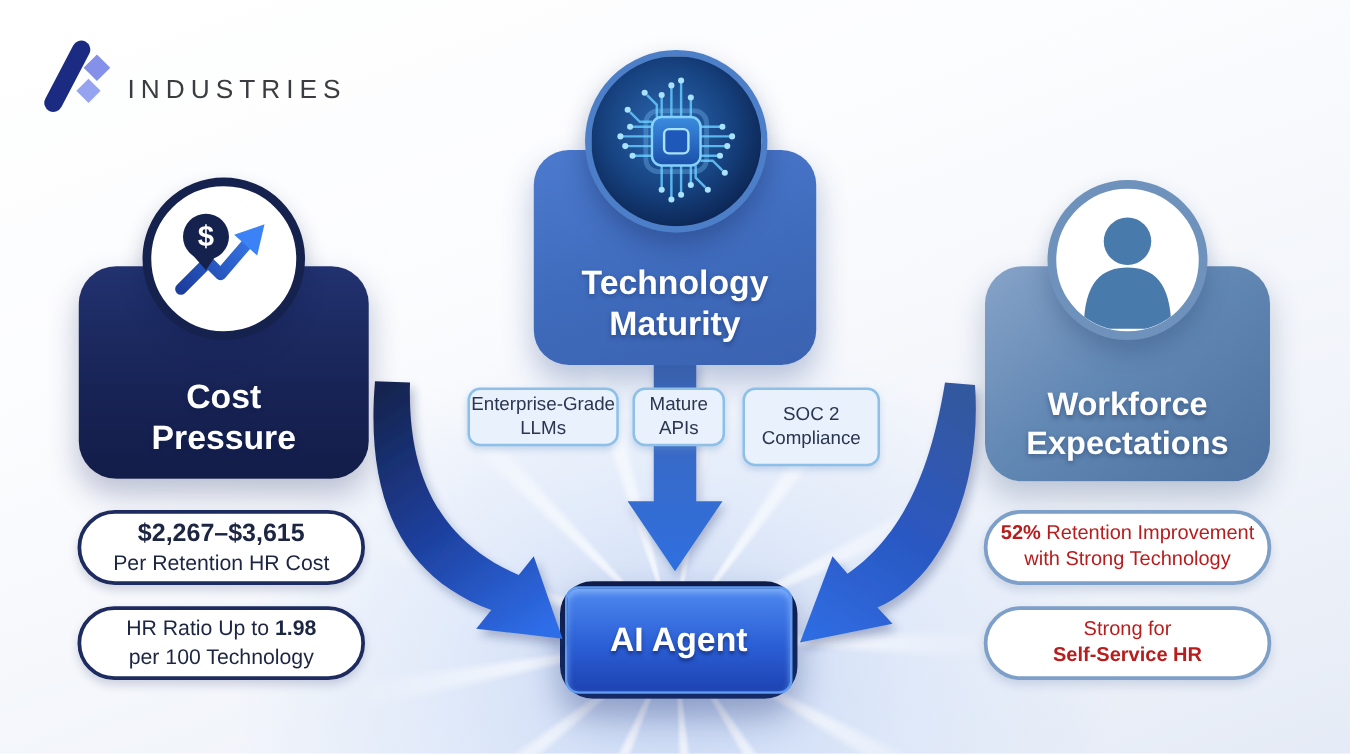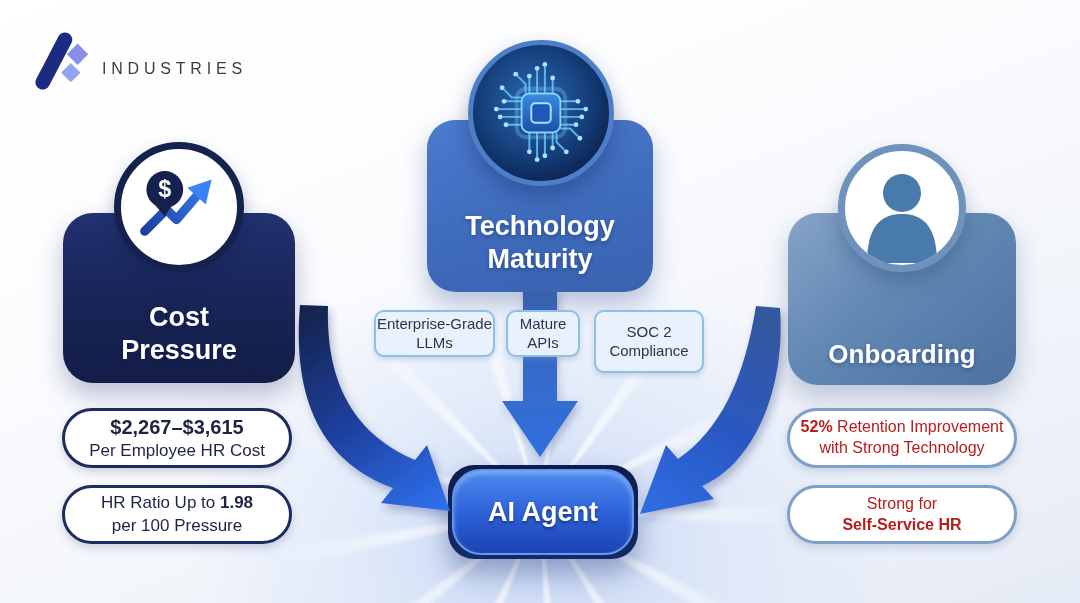--- a/index.html
+++ b/index.html
@@ -12,21 +12,21 @@
     background:radial-gradient(closest-side,rgba(198,214,244,0.95) 0%,rgba(212,226,249,0.55) 38%,rgba(230,238,252,0) 70%);}
   .rays{position:absolute;left:140px;top:110px;width:800px;height:800px;z-index:1;
     background:repeating-conic-gradient(from -6deg at 50% 50%,rgba(255,255,255,0) 0deg 10deg,rgba(255,255,255,0.95) 12.5deg 14.5deg,rgba(255,255,255,0) 17deg 28deg);
     -webkit-mask-image:radial-gradient(closest-side,rgba(0,0,0,.85) 0%,rgba(0,0,0,.5) 40%,transparent 68%);
     mask-image:radial-gradient(closest-side,rgba(0,0,0,.85) 0%,rgba(0,0,0,.5) 40%,transparent 68%);}
   svg.layer{position:absolute;left:0;top:0;pointer-events:none;}
   #arrow-center-svg{z-index:2;}
   #arrows-curved-svg{z-index:4;}
 
   .brand-icon{position:absolute;left:33px;top:30px;width:62px;height:62px;z-index:3;}
-  .brand-name{position:absolute;left:102px;top:60px;z-index:3;font-size:16px;font-weight:500;
+  .brand-name{position:absolute;left:102px;top:60px;z-index:3;font-size:21px;font-weight:500;
     letter-spacing:4.8px;color:#3b3c40;}
 
   .box{position:absolute;border-radius:30px;color:#fff;display:flex;flex-direction:column;
     align-items:center;justify-content:flex-end;text-align:center;z-index:3;box-sizing:border-box;}
   .box .ttl{font-weight:bold;font-size:27px;line-height:1.22;text-shadow:0 2px 4px rgba(10,25,70,.35);}
   #cost-box{left:63px;top:213px;width:232px;height:170px;padding-bottom:16px;
     background:linear-gradient(180deg,#223270 0%,#182456 55%,#131d49 100%);
     box-shadow:0 12px 24px rgba(25,40,100,.28);}
   #tech-box{left:427px;top:120px;width:226px;height:172px;padding-bottom:16px;border-radius:28px;
     background:linear-gradient(165deg,#4c7ace 0%,#3f6bbc 55%,#3a62b0 100%);
@@ -61,21 +61,21 @@
   .tag{position:absolute;top:310px;background:#e9f2fc;border:2px solid #8cc0e9;border-radius:10px;
     display:flex;align-items:center;justify-content:center;text-align:center;font-size:15px;
     line-height:1.25;color:#2a3550;z-index:3;box-shadow:0 3px 5px rgba(110,150,200,.30);box-sizing:border-box;}
   #tag-1{left:374px;width:121px;height:47px;}
   #tag-2{left:506px;width:74px;height:47px;}
   #tag-3{left:594px;width:110px;height:63px;}
 
   #ai-box{position:absolute;left:448px;top:465px;width:190px;height:94px;border-radius:26px;
     background:linear-gradient(180deg,#0f1c4a,#142a66);padding:4px;z-index:3;box-sizing:border-box;
     box-shadow:0 14px 26px rgba(20,40,110,.35);}
-  #ai-box-inner{width:100%;height:100%;border-radius:29px;border:2px solid #5f9bf2;box-sizing:border-box;
+  #ai-box-inner{width:100%;height:100%;border-radius:11px;border:2px solid #5f9bf2;box-sizing:border-box;
     background:linear-gradient(180deg,#4e89ef 0%,#2b5fd6 55%,#1d43b2 100%);
     box-shadow:inset 0 3px 5px rgba(170,205,255,.55);
     display:flex;flex-direction:column;align-items:center;justify-content:center;
     color:#fff;font-weight:bold;font-size:27px;line-height:1.2;text-shadow:0 2px 3px rgba(8,18,60,.5);text-align:center;}
 </style>
 </head>
 <body>
 
 <div class="canvas">
 
@@ -104,21 +104,22 @@
 
   <div class="box" id="tech-box">
     <div class="ttl">Technology</div>
     <div class="ttl">Maturity</div>
   </div>
   <div class="box" id="cost-box">
     <div class="ttl">Cost</div>
     <div class="ttl">Pressure</div>
   </div>
   <div class="box" id="wf-box">
-    <div class="ttl">Onboarding</div>
+    <div class="ttl">Workforce</div>
+    <div class="ttl">Expectations</div>
   </div>
 
   <div class="circle" id="cost-circle">
     <svg width="92" height="92" viewBox="0 0 110 110">
       <defs>
         <linearGradient id="gArr" x1="14" y1="84" x2="94" y2="22" gradientUnits="userSpaceOnUse">
           <stop offset="0" stop-color="#1c3e9e"></stop>
             <stop offset="1" stop-color="#3b82f6"></stop>
         </linearGradient>
       </defs>
@@ -194,25 +195,25 @@
       <path d="M22,112 C22,74 37,63 57,63 C77,63 92,74 92,112 Z" fill="#487aab"></path>
     </svg>
   </div>
 
   <div class="tag" id="tag-1">Enterprise-Grade LLMs</div>
   <div class="tag" id="tag-2">Mature APIs</div>
   <div class="tag" id="tag-3">SOC 2 Compliance</div>
 
   <div class="pill navy" id="cost-pill-1">
     <div class="v">$2,267–$3,615</div>
-    <div class="l">Per Employee HR Cost</div>
+    <div class="l">Per Retention HR Cost</div>
   </div>
   <div class="pill navy" id="cost-pill-2">
     <div><span>HR Ratio Up to </span><span class="b">1.98</span></div>
-    <div>per 100 Pressure</div>
+    <div>per 100 Technology</div>
   </div>
 
   <div class="pill steel" id="wf-pill-1">
     <div><span class="b">52%</span><span> Retention Improvement</span></div>
     <div>with Strong Technology</div>
   </div>
   <div class="pill steel" id="wf-pill-2">
     <div>Strong for</div>
     <div class="b">Self-Service HR</div>
   </div>

